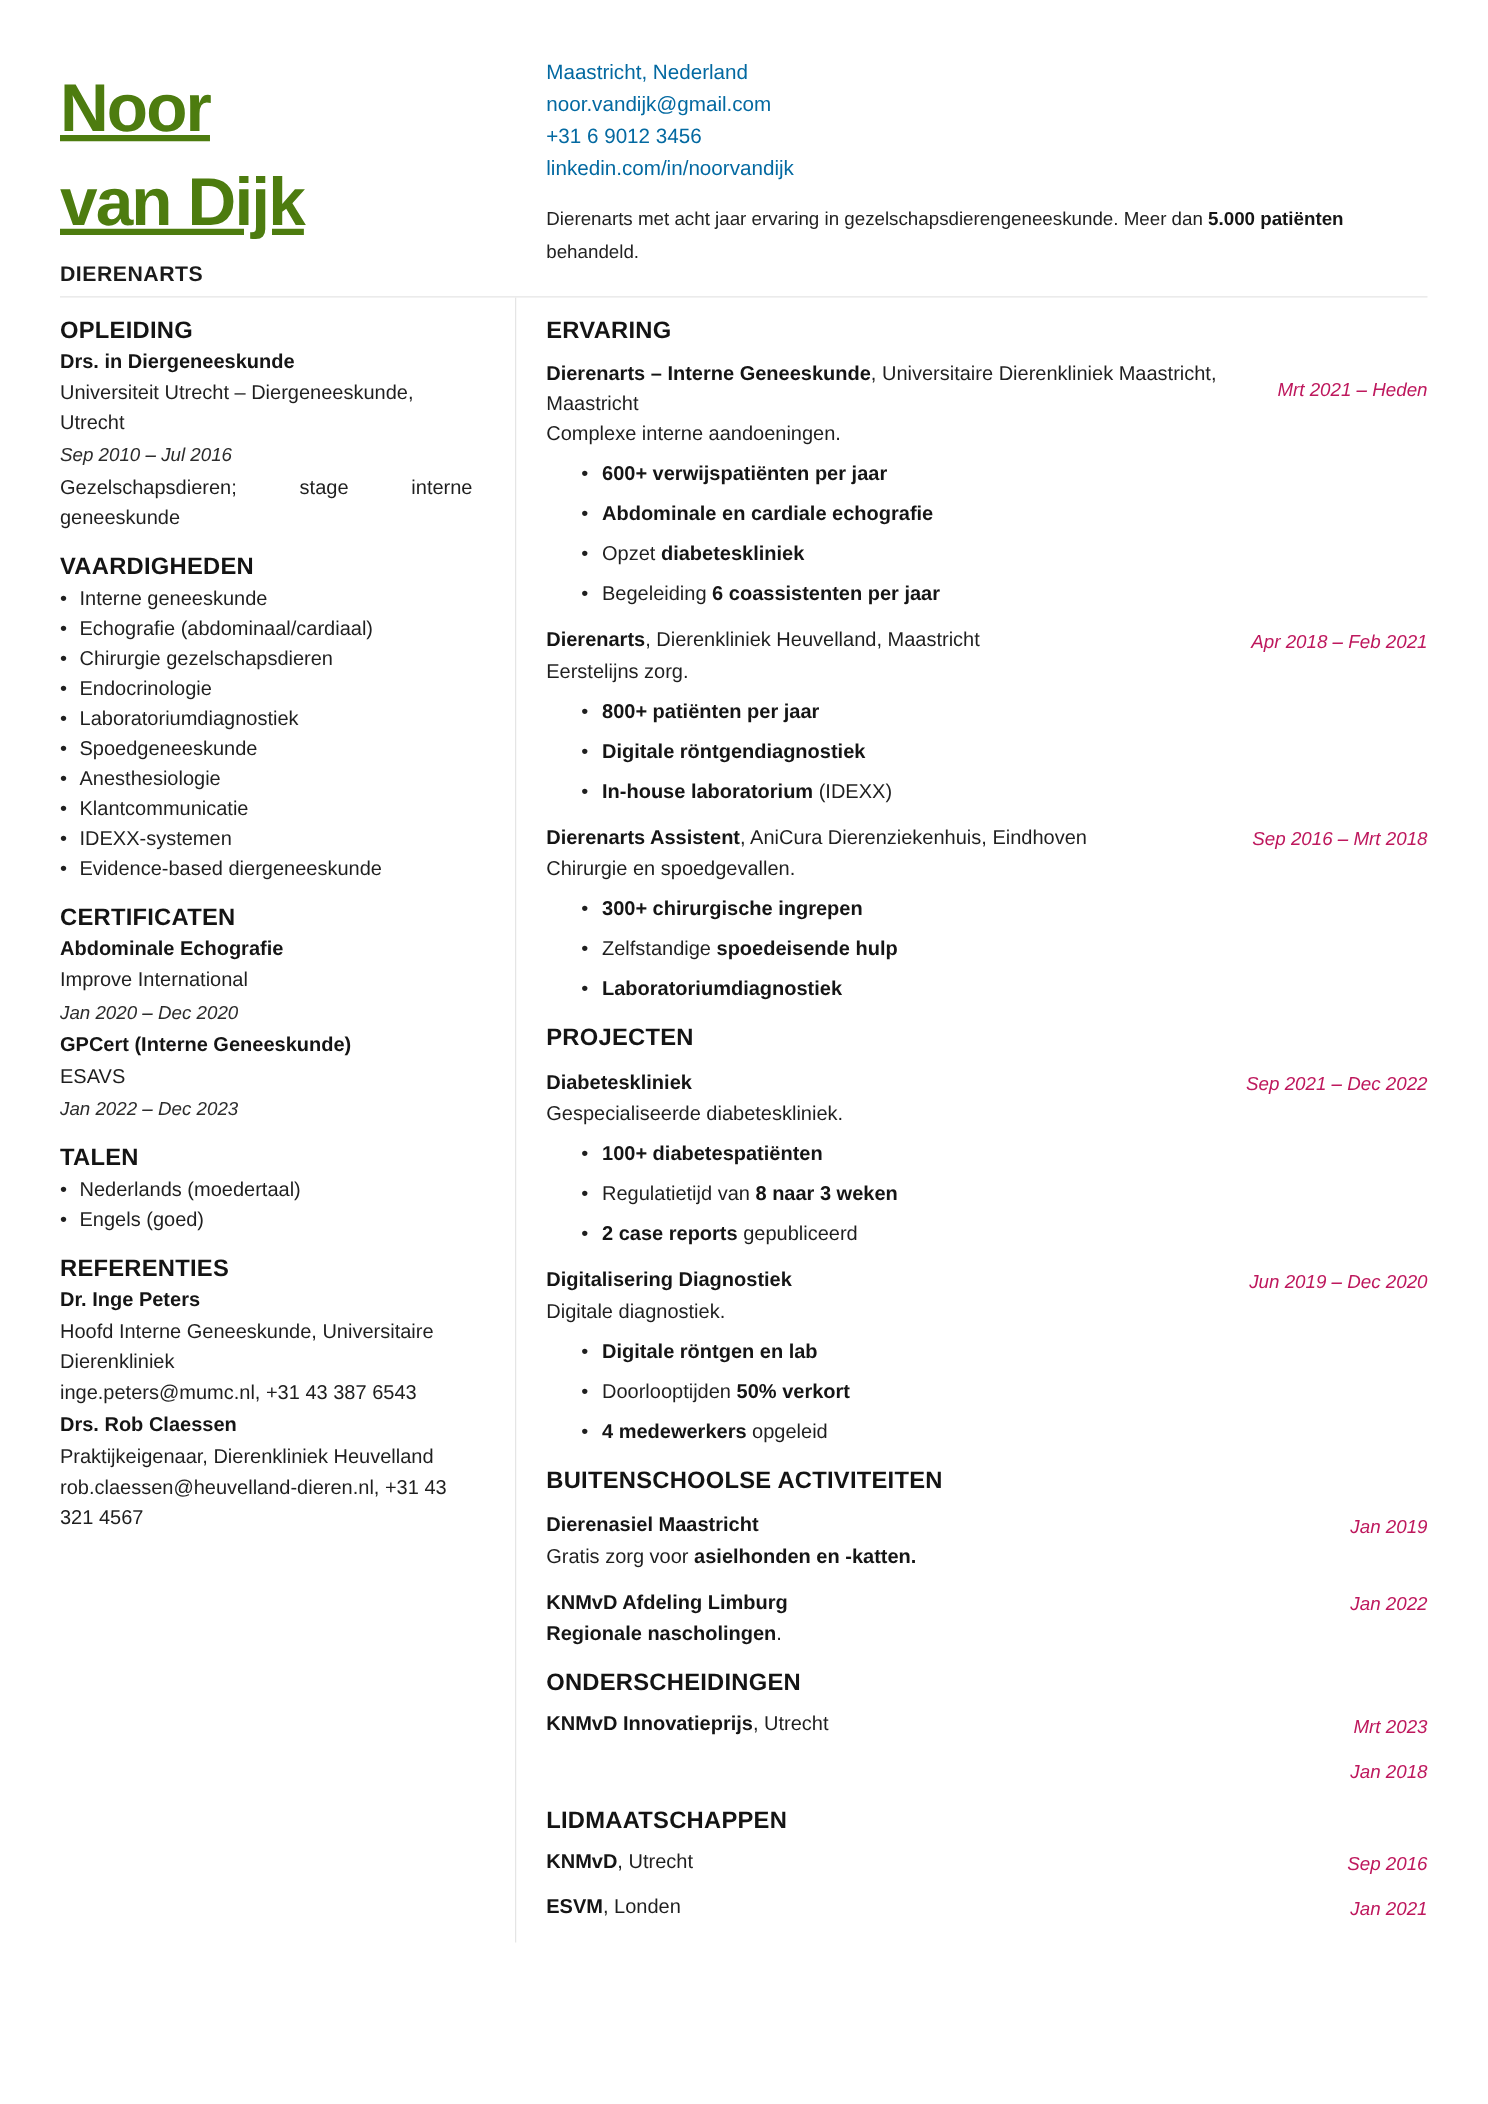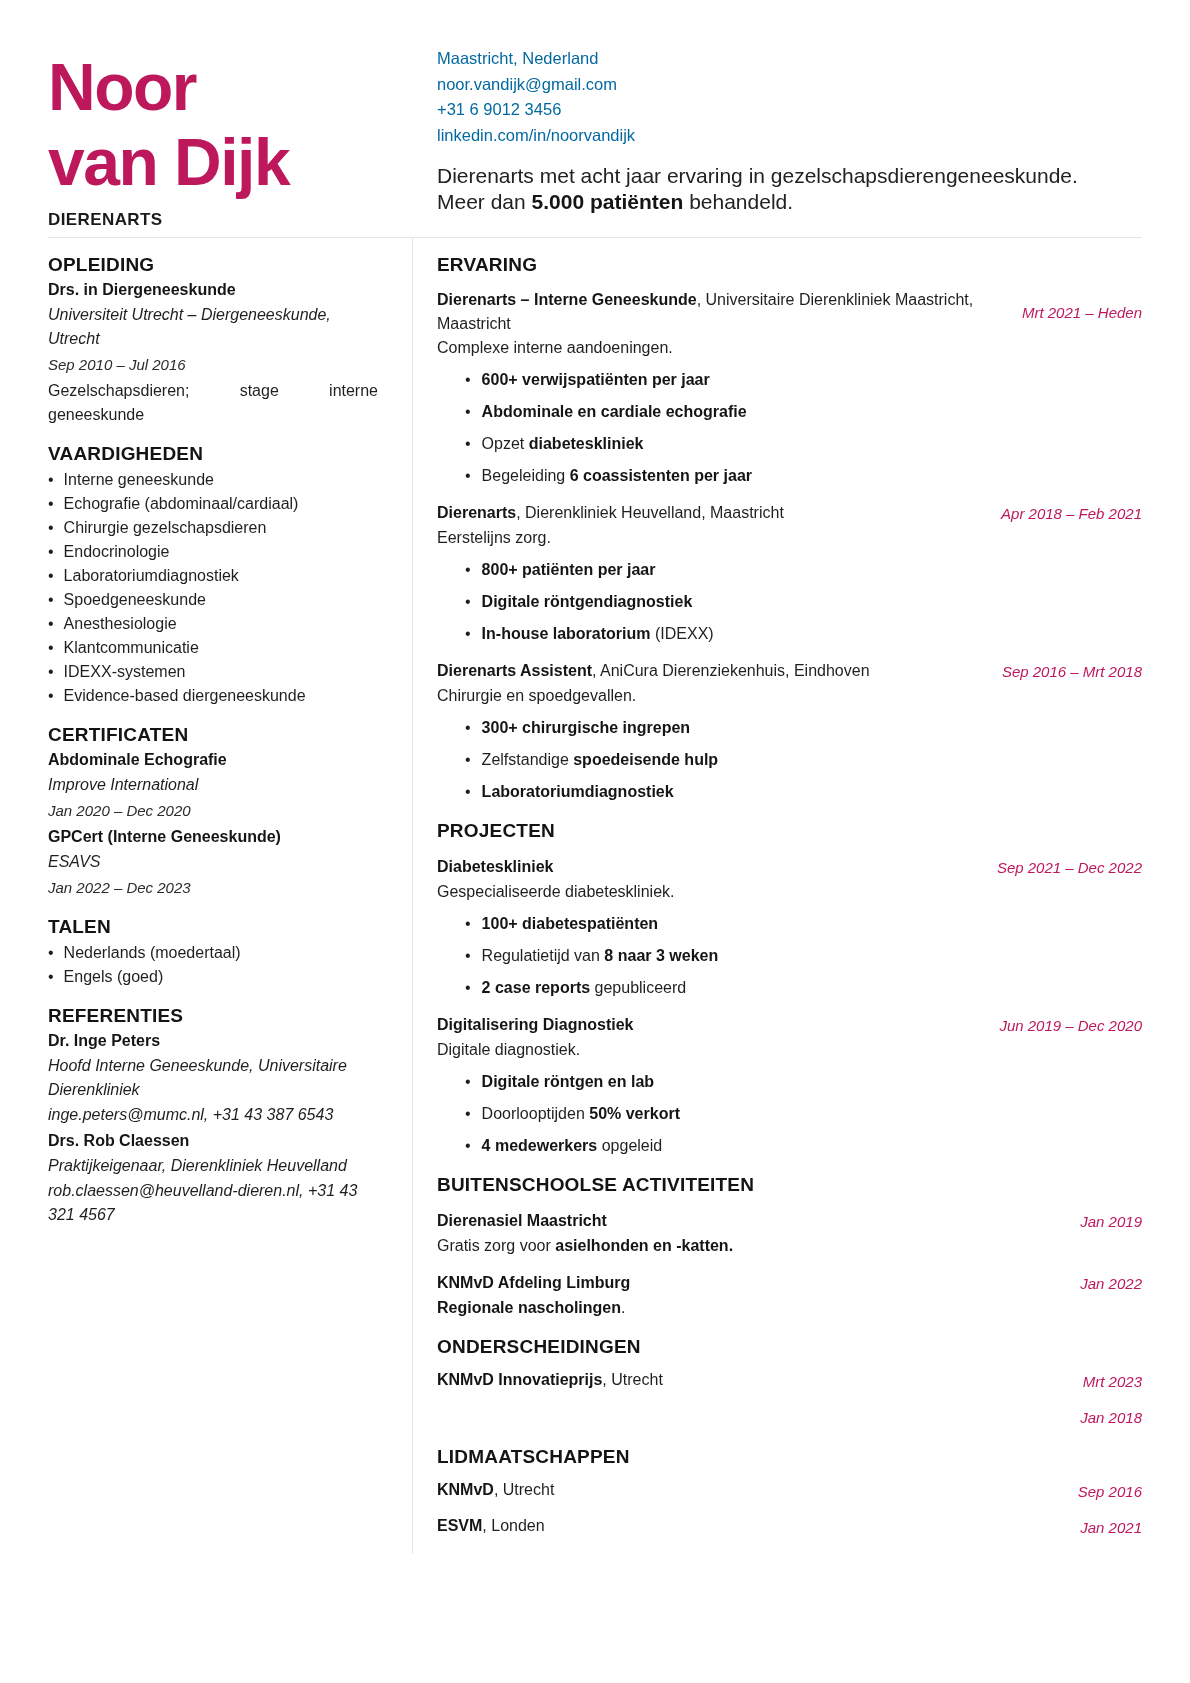--- a/index.html
+++ b/index.html
@@ -8,40 +8,40 @@
     width: 1190px; height: 1683px; background: #fff;
     padding: 44px 48px 0 48px;
     font-family: "Liberation Sans", sans-serif;
     color: #1f1f1f; overflow: hidden;
   }
   b { font-weight: 700; color: #151515; }
 
   
   .header { display: flex; min-height: 193px; }
   .name-block { width: 389px; flex-shrink: 0; }
-  .name { margin: 6px 0 10px; font-size: 66px; line-height: 75px; font-weight: 700; color: #be185d; letter-spacing: -1.5px; }
+  .name { margin: 6px 0 10px; font-size: 54px; line-height: 75px; font-weight: 700; color: #4d7c0f; letter-spacing: -1.5px; text-decoration: underline; }
   .name span { display: block; }
   .role { font-size: 17px; font-weight: 700; letter-spacing: 0.4px; color: #1b1b1b; }
   .header-right { flex: 1; padding-top: 2px; padding-right: 44px; }
   .contact div { font-size: 16.5px; line-height: 25.5px; color: #0369a1; }
-  .summary { margin: 15px 0 0; font-size: 21px; line-height: 26px; color: #222; }
+  .summary { margin: 15px 0 0; font-size: 15px; line-height: 26px; color: #222; }
 
   .hdr-rule { border: none; border-top: 1px solid #e5e5e5; margin: 0; }
 
   
   .columns { display: flex; align-items: stretch; }
   .col-left { width: 330px; flex-shrink: 0; padding-top: 16px; font-size: 16px; line-height: 24px; }
   .col-right { flex: 1; margin-left: 34px; border-left: 1px solid #e5e5e5; padding-left: 24px; padding-top: 16px; padding-bottom: 14px; font-size: 16px; line-height: 24px; }
 
   h2.sec { font-size: 19px; line-height: 22px; font-weight: 700; color: #141414; margin: 16px 0 2px; letter-spacing: 0.2px; }
   h2.sec.first { margin-top: 0; }
 
   
   .bold-line { font-weight: 700; color: #151515; margin-top: 2px; }
-  .plain-line { margin-top: 1px; font-style: italic; }
+  .plain-line { margin-top: 1px; }
   .date-line { font-style: italic; font-size: 15px; color: #2c2c2c; margin-top: 2px; }
   .justify { text-align: justify; margin-top: 2px; }
   .dotlist { margin-top: 3px; }
   .dotlist .item { display: flex; gap: 10px; }
   .dot { flex-shrink: 0; color: #1f1f1f; }
   .ref-entry { margin-top: 2px; }
 
   
   .entry { margin-top: 12px; }
   .entry-head { display: flex; justify-content: space-between; align-items: center; gap: 18px; }

